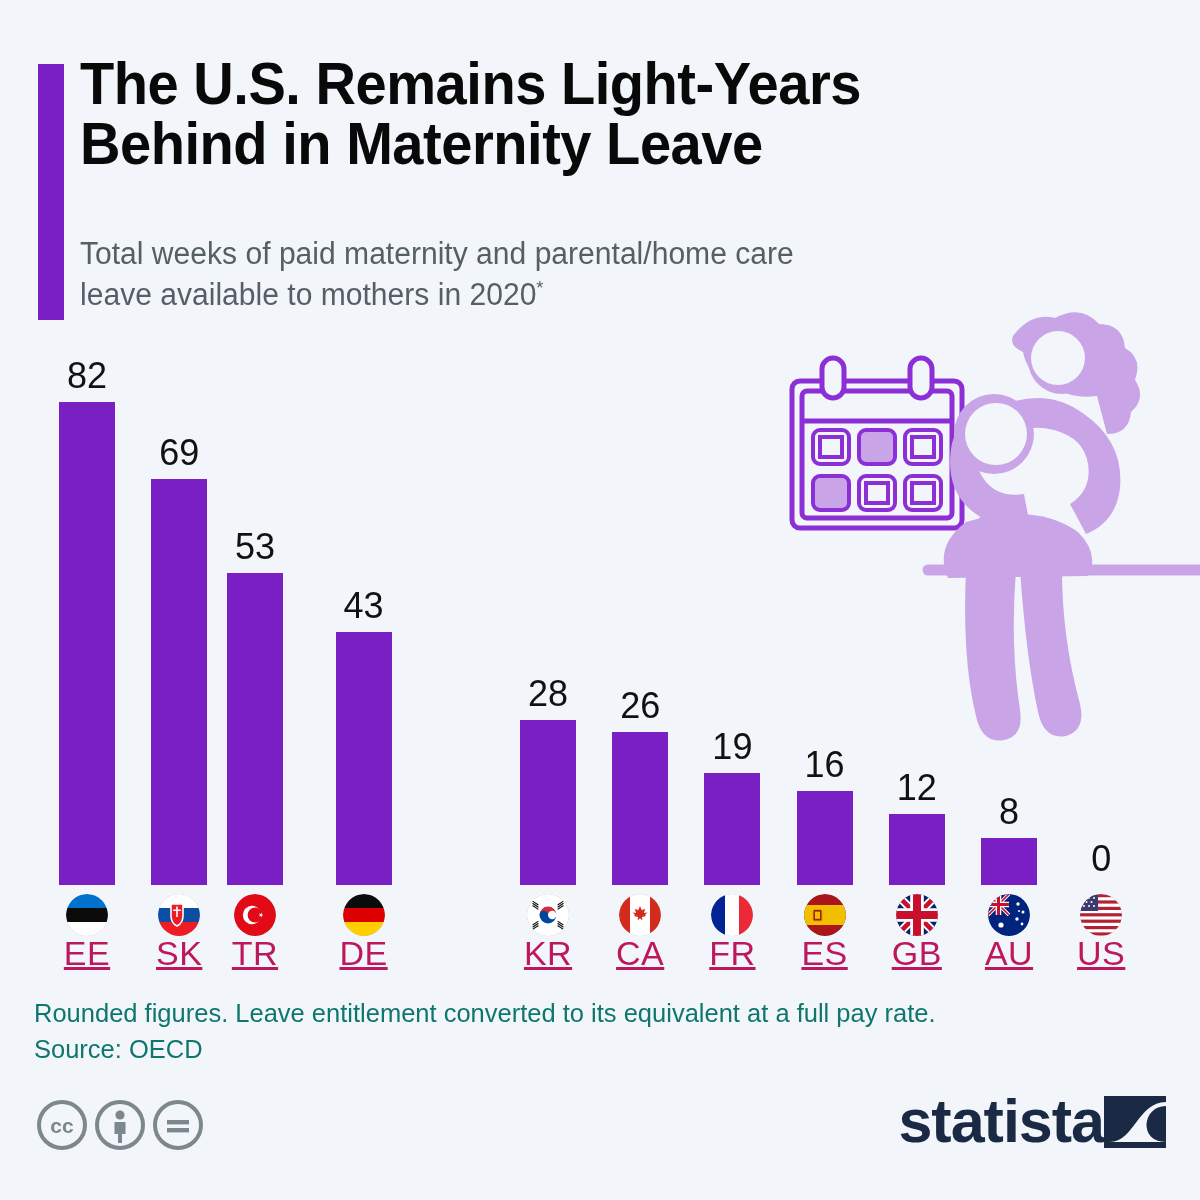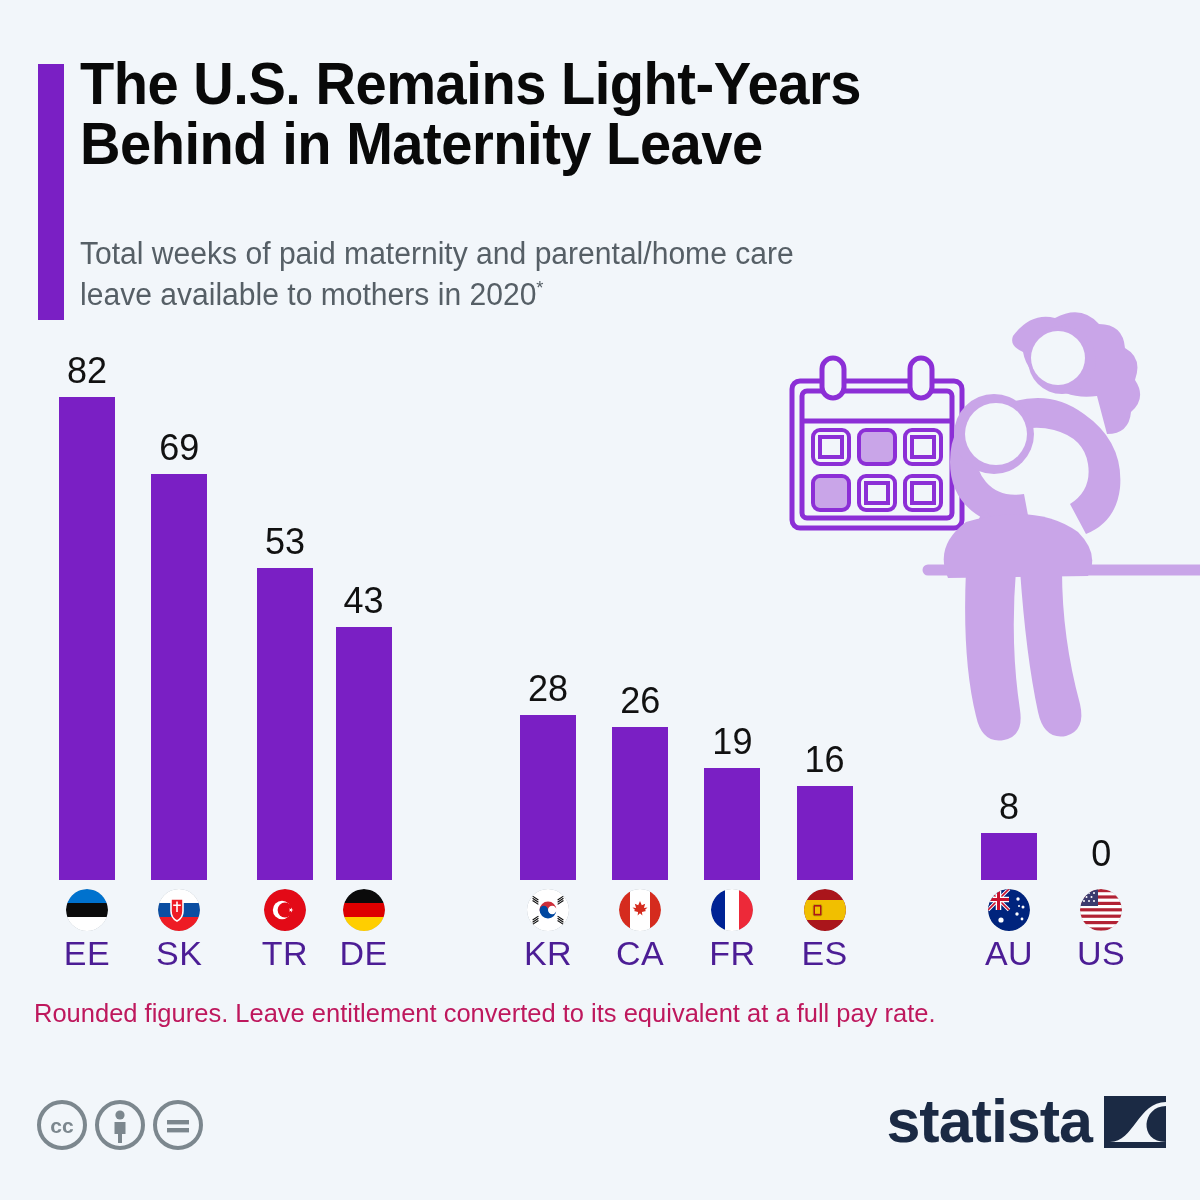--- a/index.html
+++ b/index.html
@@ -47,36 +47,37 @@
     font-family:"Liberation Sans",sans-serif;
   }
   .bar{width:56px;background:#7A1FC4;}
   .flag{
     width:42px;height:42px;border-radius:50%;margin-top:9px;
     overflow:hidden;position:relative;flex:0 0 auto;
     box-shadow:0 0 0 1px rgba(140,150,160,.45) inset;
   }
   .flag svg{display:block;width:42px;height:42px;}
   .cc{
-    font-size:34px;color:#4c1d95;margin-top:5px;line-height:1;
+    font-size:34px;color:#be185d;line-height:1;
     letter-spacing:0.5px;
+    text-decoration:underline;
   }
 
   
   .note{
     position:absolute;left:34px;top:995px;width:1140px;
-    font-size:25.5px;line-height:1.42;color:#be185d;
+    font-size:25.5px;line-height:1.42;color:#0f766e;
   }
   .note .l2{display:block;}
 
   
   .footer{position:absolute;left:0;top:1095px;width:1200px;height:90px;}
   .cc-icons{position:absolute;left:36px;top:4px;display:flex;gap:6px;}
   .cc-ic{width:52px;height:52px;}
-  .logo{position:absolute;right:34px;top:-4px;display:flex;align-items:center;gap:12px;}
+  .logo{position:absolute;right:34px;top:-4px;display:flex;align-items:center;gap:0;}
   .logo-word{
     font-size:61px;font-weight:bold;color:#1B2A44;line-height:1;
     letter-spacing:-1px;
     font-family:"Liberation Sans Narrow","Liberation Sans",sans-serif;
   }
   .logo-mark{width:62px;height:52px;}
 </style>
 </head>
 <body>
 
@@ -178,21 +179,21 @@
               <rect width="42" height="14" fill="#fff"></rect>
               <rect y="14" width="42" height="14" fill="#0B4EA2"></rect>
               <rect y="28" width="42" height="14" fill="#EE1C25"></rect>
               <path d="M13 10 h12 v12 q0 7-6 10 q-6-3-6-10z" fill="#EE1C25" stroke="#fff" stroke-width="1.6"></path>
               <path d="M18.2 12.5 h1.6 v3 h3 v1.6 h-3 v6 h-1.6 v-6 h-3 v-1.6 h3 z" fill="#fff"></path>
             </g>
           </svg>
         </div>
         <div class="cc">SK</div>
       </div>
-      <div class="col" style="left: 239px;">
+      <div class="col" style="left: 209px;">
         <div class="val">53</div>
         <div class="bar" style="height: 312px; background: rgb(122, 31, 196);"></div>
         <div class="flag">
           <svg viewBox="0 0 42 42" width="42" height="42">
             <defs>
               <clipPath id="c_flag-turkey">
                 <circle cx="21" cy="21" r="21"></circle>
               </clipPath>
             </defs>
             <g clip-path="url(#c_flag-turkey)">
@@ -308,20 +309,41 @@
             </defs>
             <g clip-path="url(#c_flag-spain)">
               <rect width="42" height="42" fill="#AA151B"></rect>
               <rect y="11" width="42" height="20" fill="#F1BF00"></rect>
               <rect x="9" y="15.5" width="9" height="11.5" rx="1.6" fill="#AD1519" stroke="#C8B100" stroke-width="1"></rect>
               <rect x="11" y="17.6" width="5" height="7.2" fill="#F1BF00"></rect>
             </g>
           </svg>
         </div>
         <div class="cc">ES</div>
+      </div>
+      <div class="col" style="left: 870.8px;">
+        <div class="val">12</div>
+        <div class="bar" style="height: 71px; background: rgb(122, 31, 196);"></div>
+        <div class="flag">
+          <svg viewBox="0 0 42 42" width="42" height="42">
+            <defs>
+              <clipPath id="c_flag-united-kingdom">
+                <circle cx="21" cy="21" r="21"></circle>
+              </clipPath>
+            </defs>
+            <g clip-path="url(#c_flag-united-kingdom)">
+              <rect width="42" height="42" fill="#012169"></rect>
+              <path d="M0 0 L42 42 M42 0 L0 42" stroke="#fff" stroke-width="8.4"></path>
+              <path d="M0 0 L42 42 M42 0 L0 42" stroke="#C8102E" stroke-width="4.6"></path>
+              <path d="M21 0 V42 M0 21 H42" stroke="#fff" stroke-width="13.6"></path>
+              <path d="M21 0 V42 M0 21 H42" stroke="#C8102E" stroke-width="8"></path>
+            </g>
+          </svg>
+        </div>
+        <div class="cc">GB</div>
       </div>
       <div class="col" style="left: 963px;">
         <div class="val">8</div>
         <div class="bar" style="height: 47px; background: rgb(122, 31, 196);"></div>
         <div class="flag">
           <svg viewBox="0 0 42 42" width="42" height="42">
             <defs>
               <clipPath id="c_flag-australia">
                 <circle cx="21" cy="21" r="21"></circle>
               </clipPath>
@@ -381,20 +403,21 @@
               </g>
             </g>
           </svg>
         </div>
         <div class="cc">US</div>
       </div>
     </div>
 
   <div class="note">
     <span>Rounded figures. Leave entitlement converted to its equivalent at a full pay rate.</span>
+    <span class="l2">Source: OECD</span>
   </div>
 
   <div class="footer">
     <div class="cc-icons">
       <span class="cc-ic">
         <svg viewBox="0 0 52 52" width="52" height="52">
           <circle cx="26" cy="26" r="23" fill="none" stroke="#7C878E" stroke-width="4"></circle>
           <text x="26" y="34" text-anchor="middle" font-family="Liberation Sans, sans-serif" font-size="21" font-weight="bold" fill="#7C878E">cc</text>
         </svg>
       </span>

